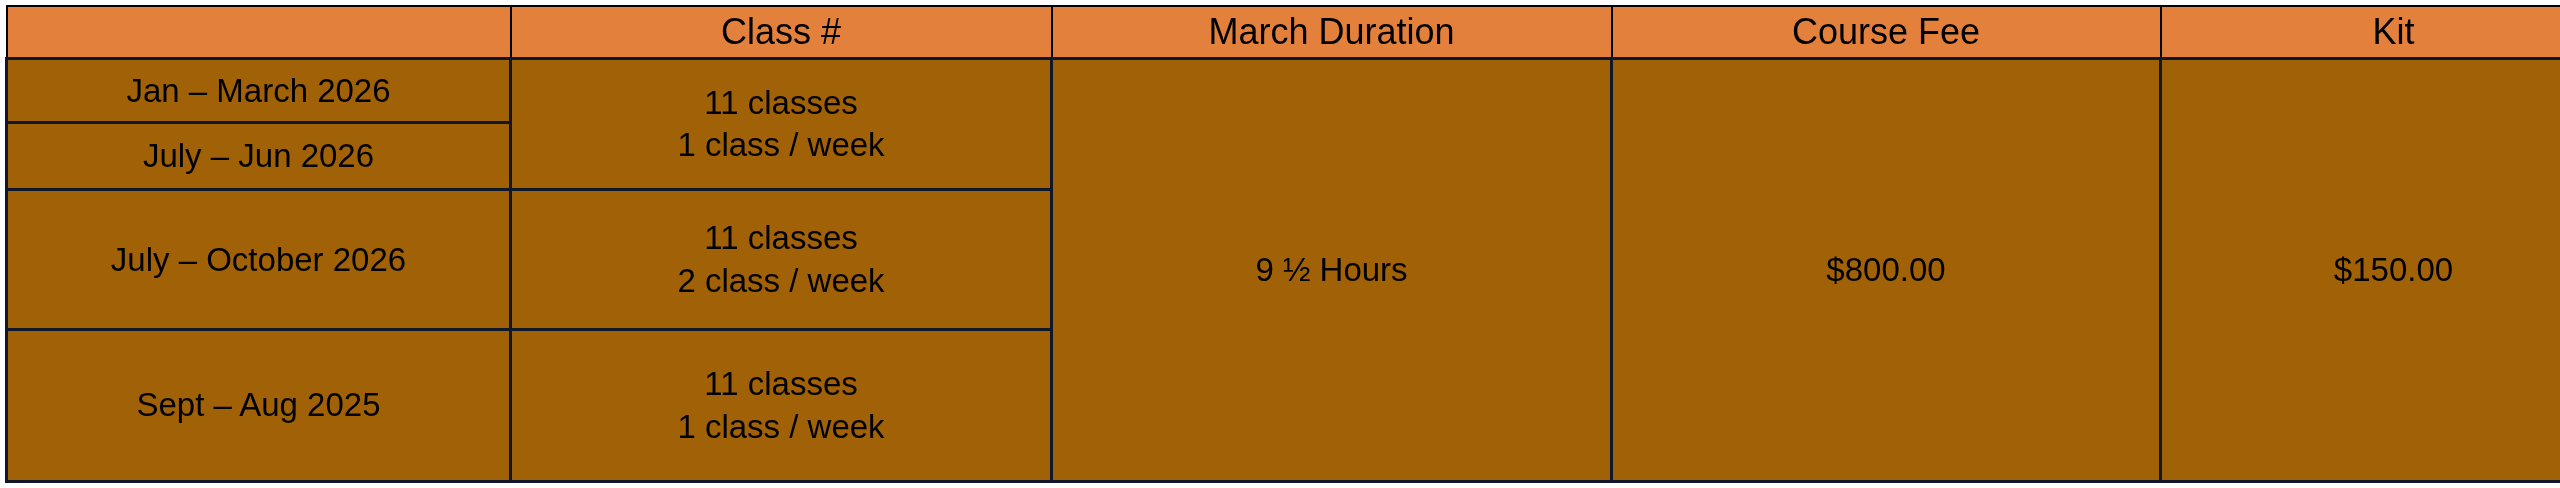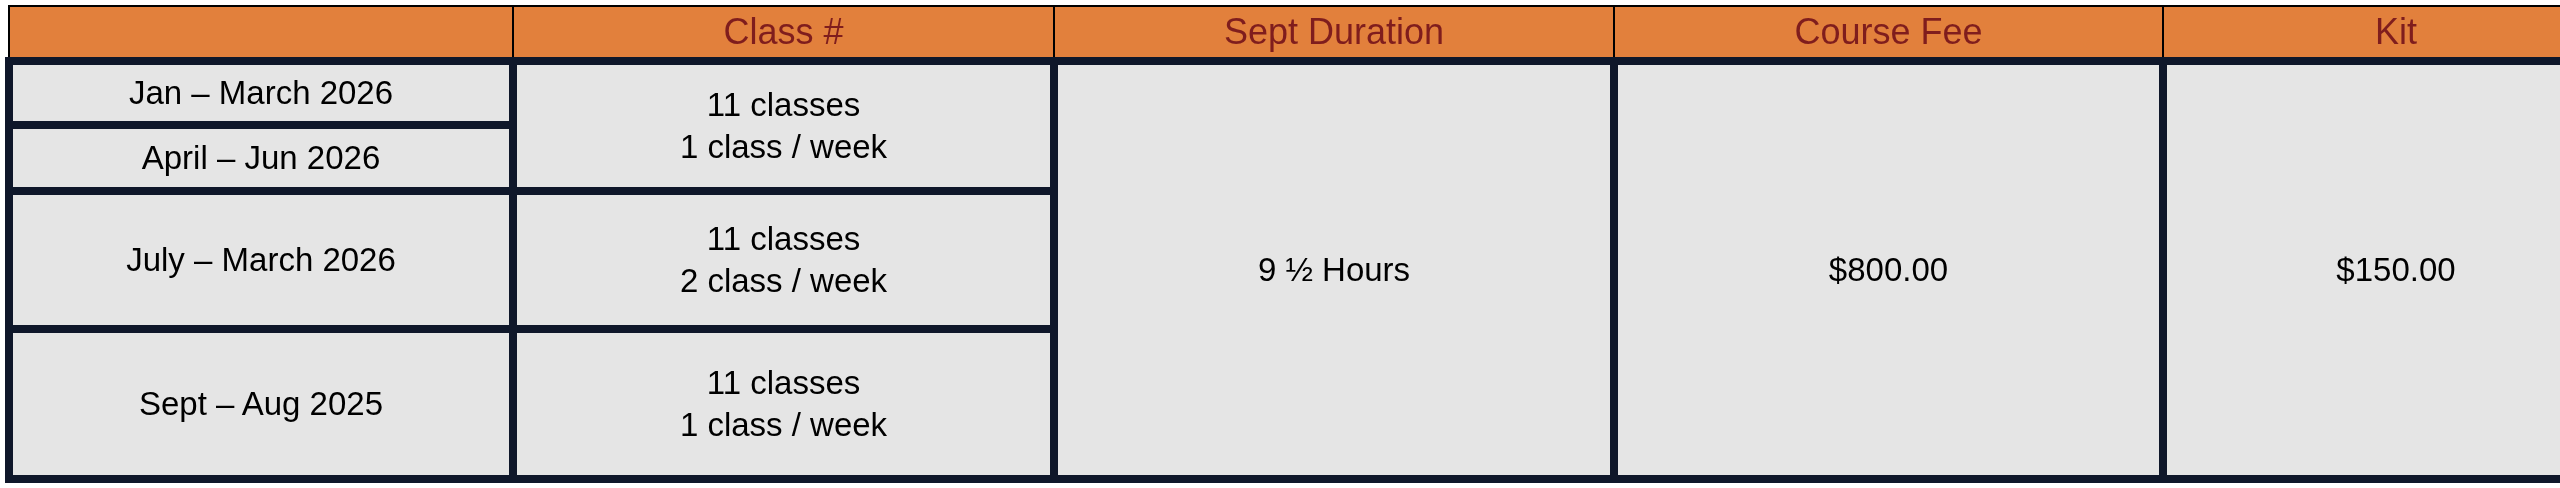--- a/index.html
+++ b/index.html
@@ -27,33 +27,33 @@
     left: 5px;
     top: 5px;
     width: 2550px;
     height: 478px;
     border-collapse: collapse;
     table-layout: fixed;
   }
 
   table.schedule td,
   table.schedule th {
-    border: 8px solid #0f172a;
+    border: 3px solid #0f172a;
     padding: 0 6px;
     text-align: center;
     vertical-align: middle;
     font-weight: normal;
     color: #000000;
-    background: #e5e5e5;
+    background: #a16207;
   }
 
   
   table.schedule thead th {
     background: #E2803C;
-    color: #7f1d1d;
+    color: #000000;
     font-size: 36px;
     line-height: 1.1;
     height: 50px;
     border: 2px solid #000000;
   }
   th.hdr-blank {
     background: #E2803C;
   }
 
   
@@ -63,62 +63,61 @@
   }
 
   td.term-cell {
     white-space: nowrap;
   }
   td.classnum-cell,
   td.duration-cell,
   td.fee-cell,
   td.kit-cell {
     white-space: pre-line;
-    border-radius: 7px;
   }
 
   
   tr.row-1 { height: 53px; }
   tr.row-2 { height: 55px; }
   tr.row-3 { height: 115px; }
   tr.row-4 { height: 125px; }
 </style>
 </head>
 <body>
 
 <div class="sheet">
 
   <table class="schedule">
     <thead>
       <tr>
         <th class="hdr-blank" style="width:490px"></th>
         <th style="width:527px">Class #</th>
-        <th style="width:546px">Sept Duration</th>
+        <th style="width:546px">March Duration</th>
         <th style="width:535px">Course Fee</th>
         <th style="width:452px">Kit</th>
       </tr>
     </thead>
 
     <tbody>
 
       <tr class="row-1">
         <td class="term-cell">Jan – March 2026</td>
         <td class="classnum-cell" rowspan="2">11 classes
 1 class / week</td>
         <td class="duration-cell" rowspan="4">9 ½ Hours</td>
         <td class="fee-cell" rowspan="4">$800.00</td>
         <td class="kit-cell" rowspan="4">$150.00</td>
       </tr>
 
       <tr class="row-2">
-        <td class="term-cell">April – Jun 2026</td>
+        <td class="term-cell">July – Jun 2026</td>
       </tr>
 
       <tr class="row-3">
-        <td class="term-cell">July – March 2026</td>
+        <td class="term-cell">July – October 2026</td>
         <td class="classnum-cell">11 classes
 2 class / week</td>
       </tr>
 
       <tr class="row-4">
         <td class="term-cell">Sept – Aug 2025</td>
         <td class="classnum-cell">11 classes
 1 class / week</td>
       </tr>
 

